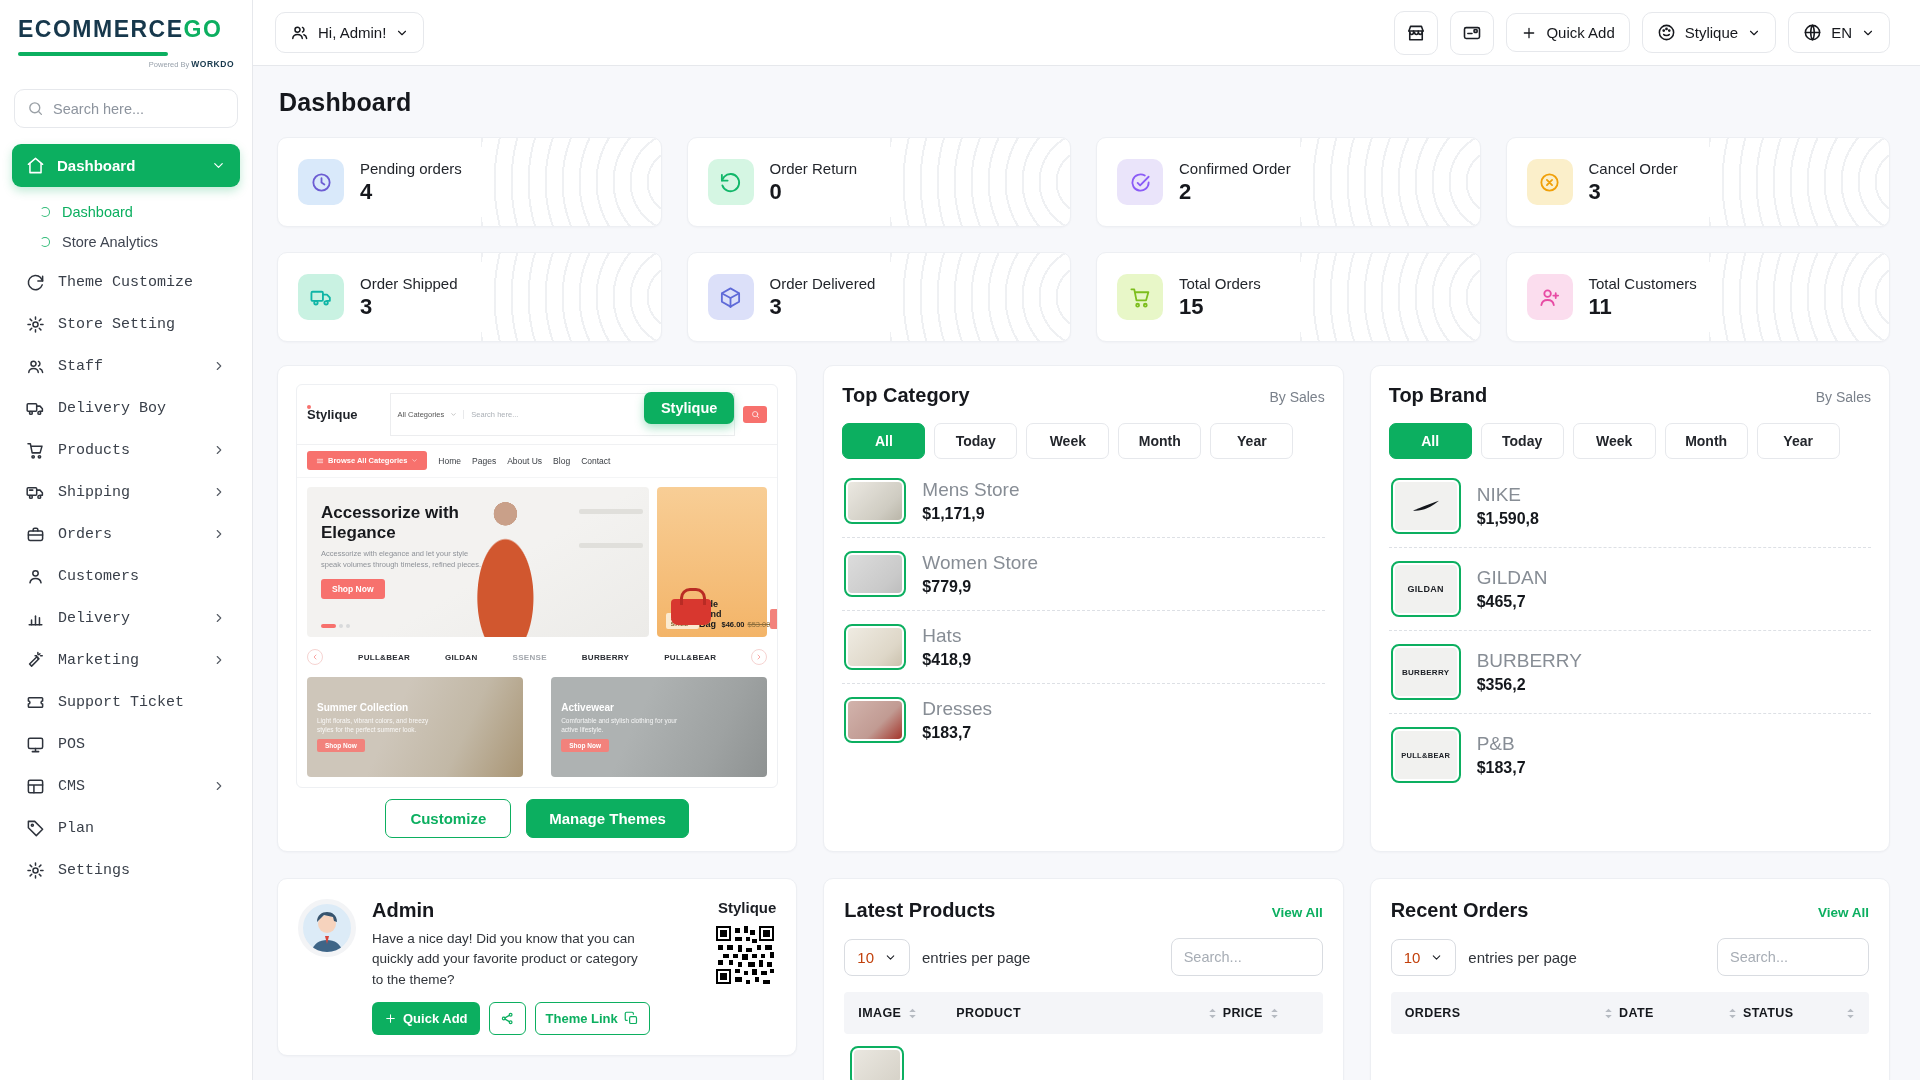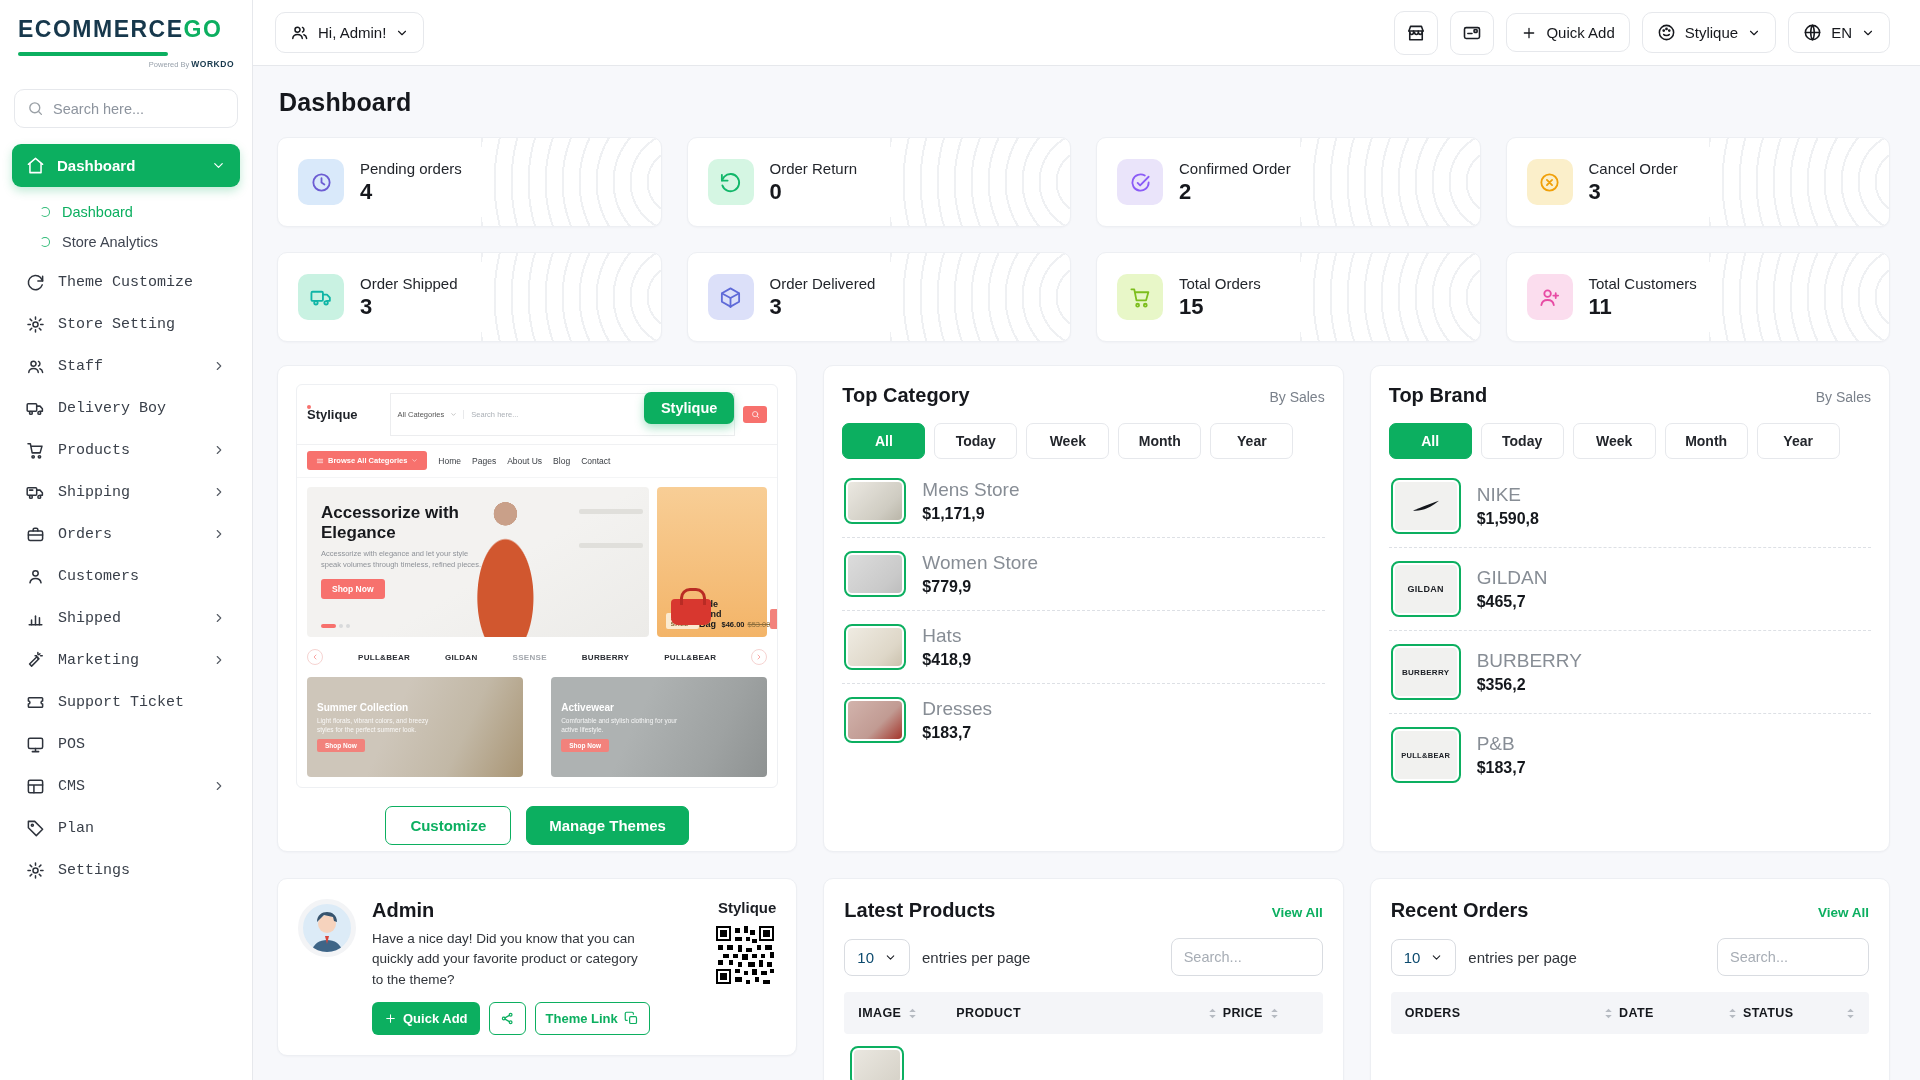--- a/index.html
+++ b/index.html
@@ -112,41 +112,41 @@
   .strip-name.lite{color:#A3A7AD;}
   .strip-arrow{width:16px;height:16px;border-radius:50%;border:1px solid #F6D3D1;color:var(--red);display:flex;align-items:center;justify-content:center;background:#fff;}
   .tile-row{display:flex;gap:28px;padding:0 10px 10px 10px;}
   .tile{flex:1;height:100px;border-radius:4px;position:relative;overflow:hidden;padding:12px 10px;display:flex;flex-direction:column;justify-content:center;}
   .tile1{background:linear-gradient(115deg,#CEC6BA 40%,#C2B8A6 70%,#A99574);}
   .tile2{background:linear-gradient(115deg,#AEB2B2 40%,#9EA2A2 75%,#8E9292);}
   .tile-title{font-size:10px;font-weight:800;color:#fff;}
   .tile-text{font-size:6.5px;color:rgba(255,255,255,.88);width:62%;margin-top:3px;line-height:1.45;}
   .tile-btn{display:inline-block;background:#F2827C;color:#fff;font-size:6.5px;font-weight:700;border-radius:2px;padding:3px 8px;margin-top:5px;align-self:flex-start;}
   .theme-badge{position:absolute;top:26px;right:62px;background:var(--green);color:#fff;font-size:14.5px;font-weight:700;padding:8px 17px;border-radius:7px;box-shadow:0 4px 10px rgba(12,175,96,.35);z-index:3;}
-  .theme-actions{display:flex;justify-content:center;gap:15px;margin-top:18px;}
+  .theme-actions{display:flex;justify-content:center;gap:15px;margin-top:11px;}
   .btn-outline-green{border:1.5px solid var(--green);color:var(--green);background:#fff;font-size:15px;font-weight:700;border-radius:7px;padding:10px 24px;font-family:inherit;cursor:pointer;}
   .btn-green{border:1.5px solid var(--green);background:var(--green);color:#fff;font-size:15px;font-weight:700;border-radius:7px;padding:10px 22px;font-family:inherit;cursor:pointer;display:flex;align-items:center;gap:8px;}
 
   
   .bot-grid{display:grid;grid-template-columns:1fr 1fr 1fr;gap:26px;align-items:start;}
   .admin-card{padding:20px;display:flex;gap:16px;min-height:168px;}
   .avatar{width:58px;height:58px;border-radius:50%;background:#DCEBF7;border:5px solid #F3F4F6;flex:none;overflow:hidden;position:relative;}
   .admin-mid{flex:1;}
   .admin-title{font-size:20px;font-weight:800;}
   .admin-msg{font-size:13.5px;color:#30343A;line-height:1.5;margin-top:7px;max-width:268px;}
   .admin-btns{display:flex;align-items:center;gap:9px;margin-top:12px;}
   .btn-sm-green{background:var(--green);color:#fff;border:none;font-size:13px;font-weight:700;border-radius:6px;padding:9px 12px;display:flex;align-items:center;gap:6px;font-family:inherit;cursor:pointer;}
   .btn-sm-outline{border:1.3px solid var(--green);color:var(--green);background:#fff;font-size:13px;font-weight:700;border-radius:6px;padding:8px 10px;display:flex;align-items:center;gap:6px;font-family:inherit;cursor:pointer;}
   .admin-right{display:flex;flex-direction:column;align-items:flex-end;gap:8px;}
   .admin-theme-name{font-size:15px;font-weight:700;color:#1B1E24;}
   .qr{width:62px;height:62px;}
 
   .table-card{padding:20px;height:330px;overflow:hidden;}
   .tc-controls{display:flex;align-items:center;gap:12px;margin-top:16px;}
-  .select-box{display:flex;align-items:center;gap:10px;border:1px solid #D9DCE1;border-radius:8px;padding:9px 12px;font-size:15px;color:#0c4a6e;cursor:pointer;background:#fff;font-family:inherit;}
+  .select-box{display:flex;align-items:center;gap:10px;border:1px solid #D9DCE1;border-radius:8px;padding:9px 12px;font-size:15px;color:#c2410c;cursor:pointer;background:#fff;font-family:inherit;}
   .entries-label{font-size:15px;color:#30343A;}
   .tc-search{margin-left:auto;}
   .tc-search input{border:1px solid #D9DCE1;border-radius:8px;padding:10px 12px;font-size:14.5px;width:152px;outline:none;font-family:inherit;color:var(--text);}
   .tc-search input::placeholder{color:#A7ADB5;}
   .thead{display:flex;align-items:center;background:#F4F5F8;border-radius:4px;margin-top:16px;padding:14px 14px;gap:6px;}
   .th{display:flex;align-items:center;gap:7px;font-size:12.5px;font-weight:800;letter-spacing:.4px;color:#15181D;}
   .sort{color:#B6BBC2;}
   .grow{flex:1;}
   .view-all{font-size:13.5px;font-weight:700;color:var(--green);cursor:pointer;}
   .partial-row{display:flex;padding:12px 6px 0 6px;}
@@ -310,21 +310,21 @@
 
     <div class="side-item">
       <span class="s-ico">
           <svg class="ico" width="19" height="19" viewBox="0 0 24 24">
             <path d="M4 20h16"></path>
             <path d="M7 20v-6"></path>
             <path d="M12 20V9"></path>
             <path d="M17 20v-9"></path>
           </svg>
         </span>
-      <span class="grow">Shipped</span>
+      <span class="grow">Delivery</span>
       <span class="chev">
           <svg class="ico" width="14" height="14" viewBox="0 0 24 24">
             <path d="M9 6l6 6-6 6"></path>
           </svg>
         </span>
     </div>
 
     <div class="side-item">
       <span class="s-ico">
           <svg class="ico" width="19" height="19" viewBox="0 0 24 24">

